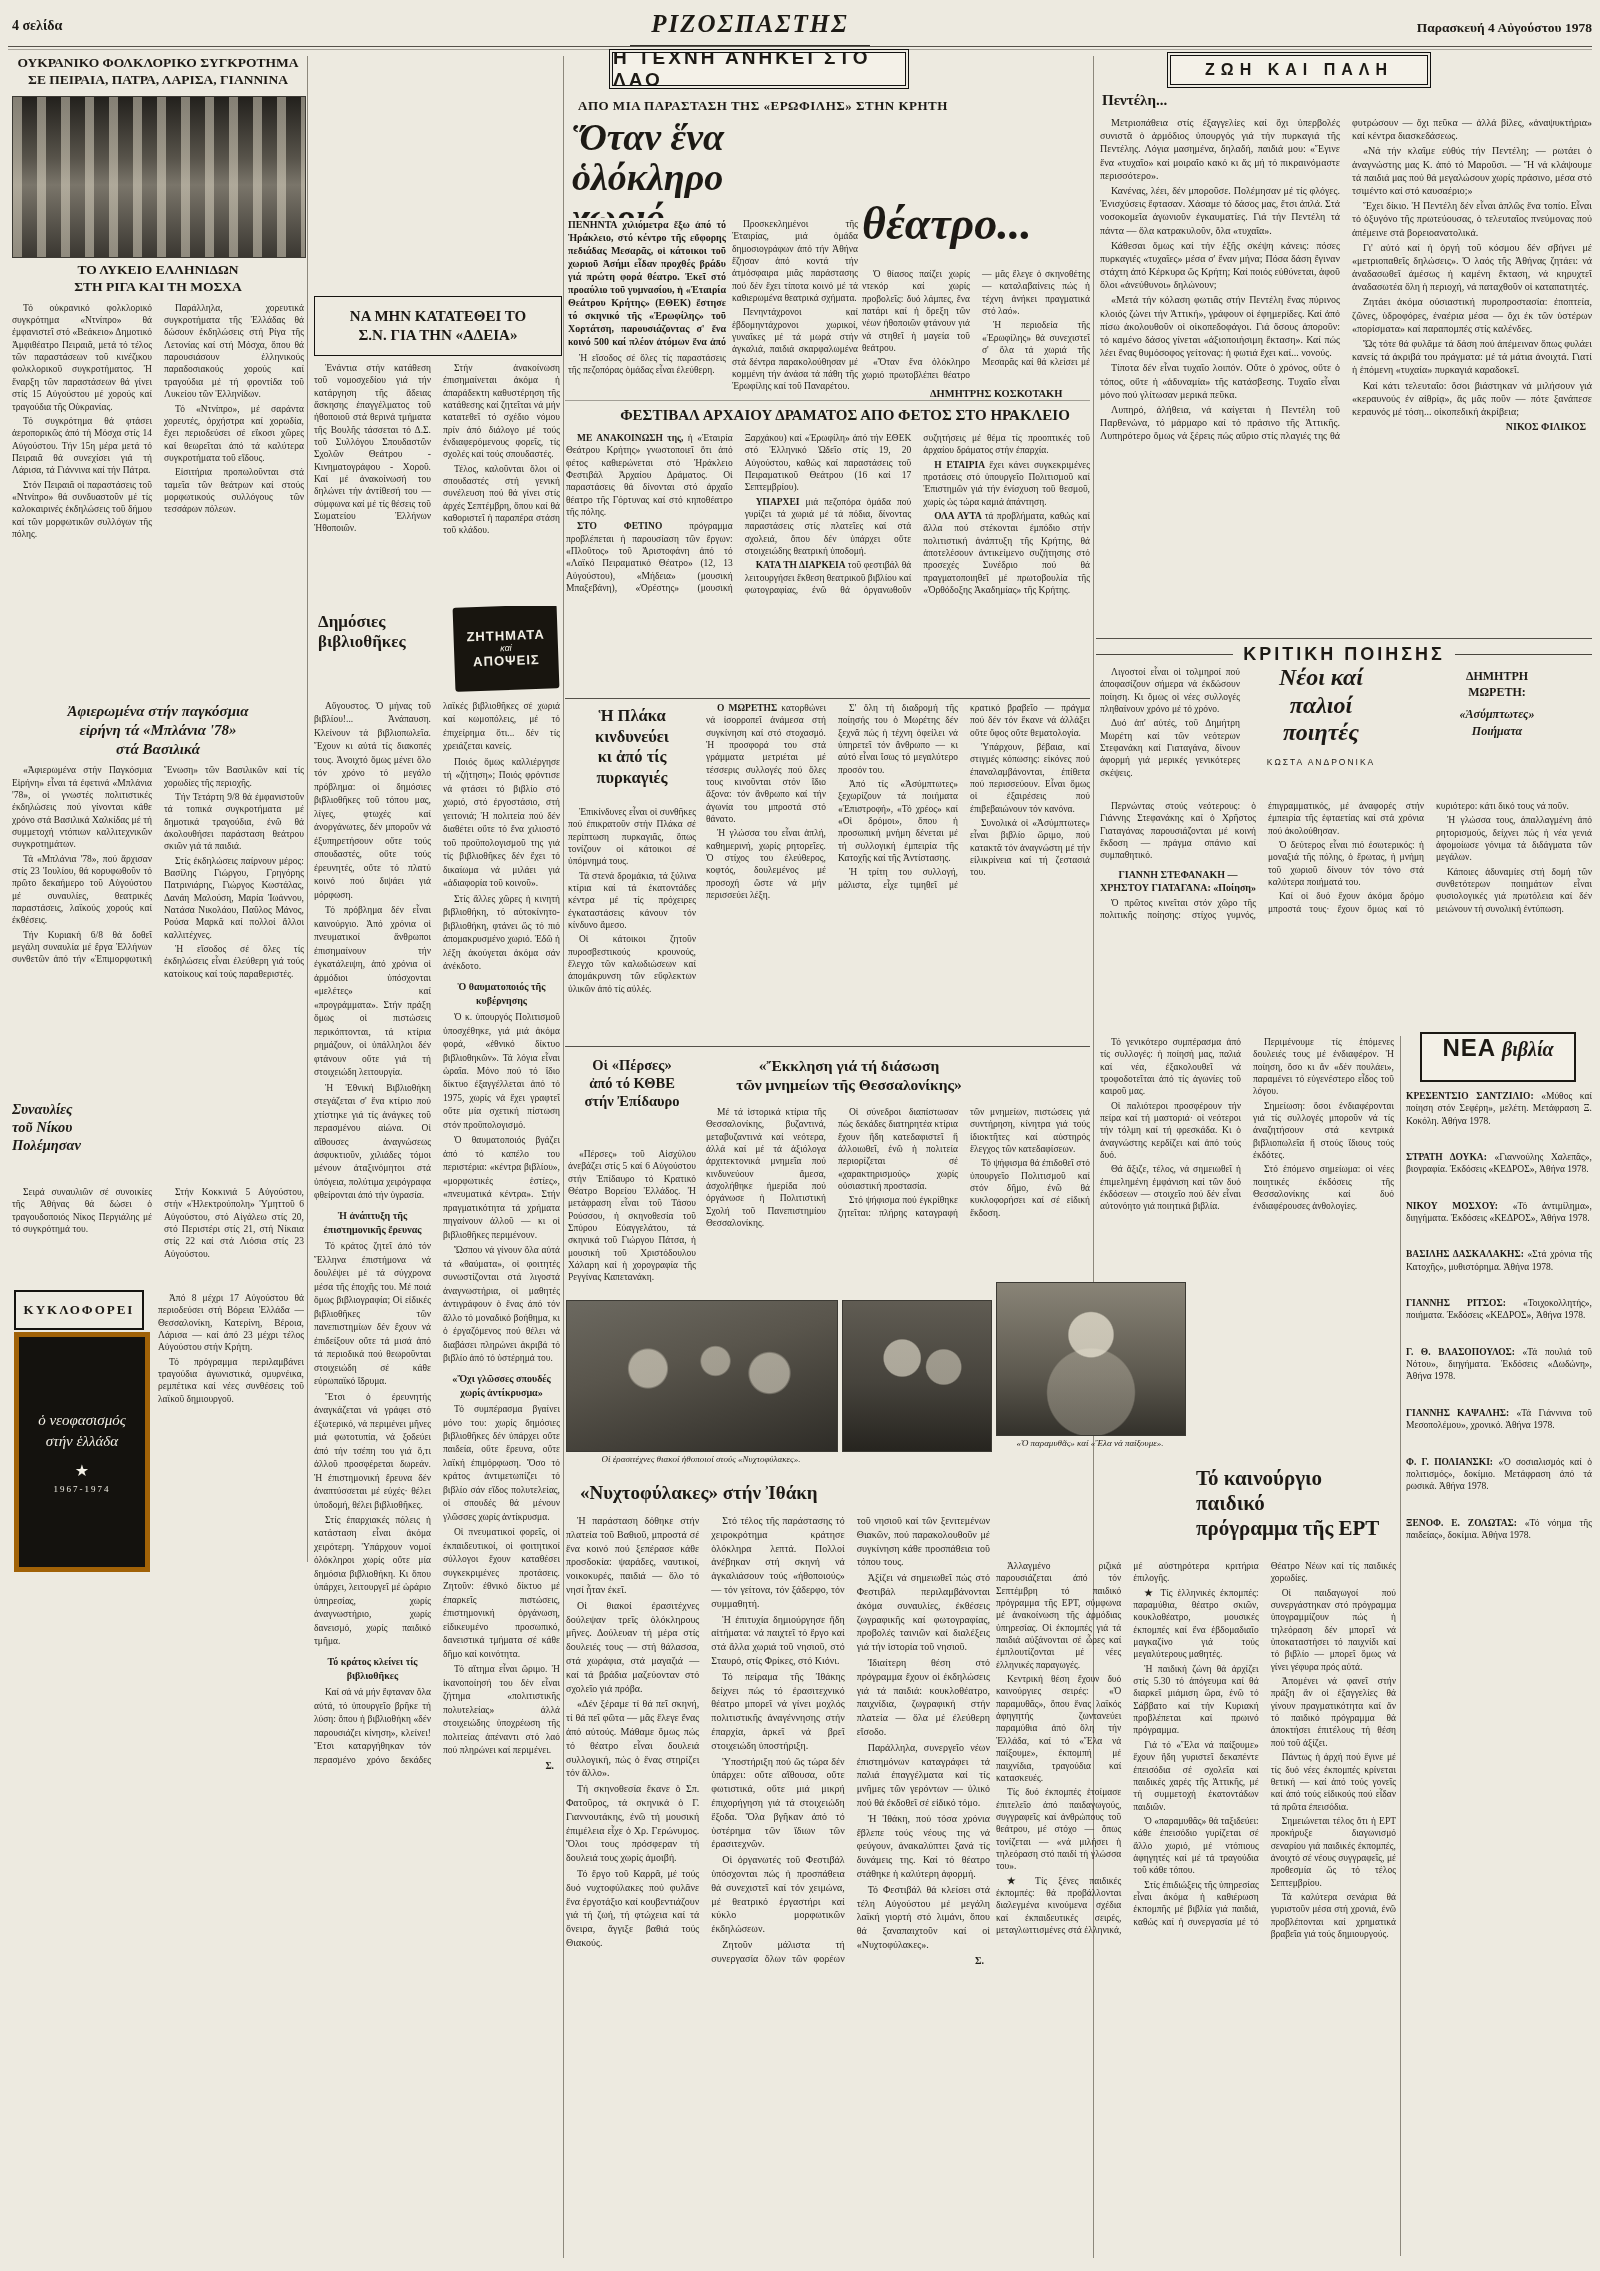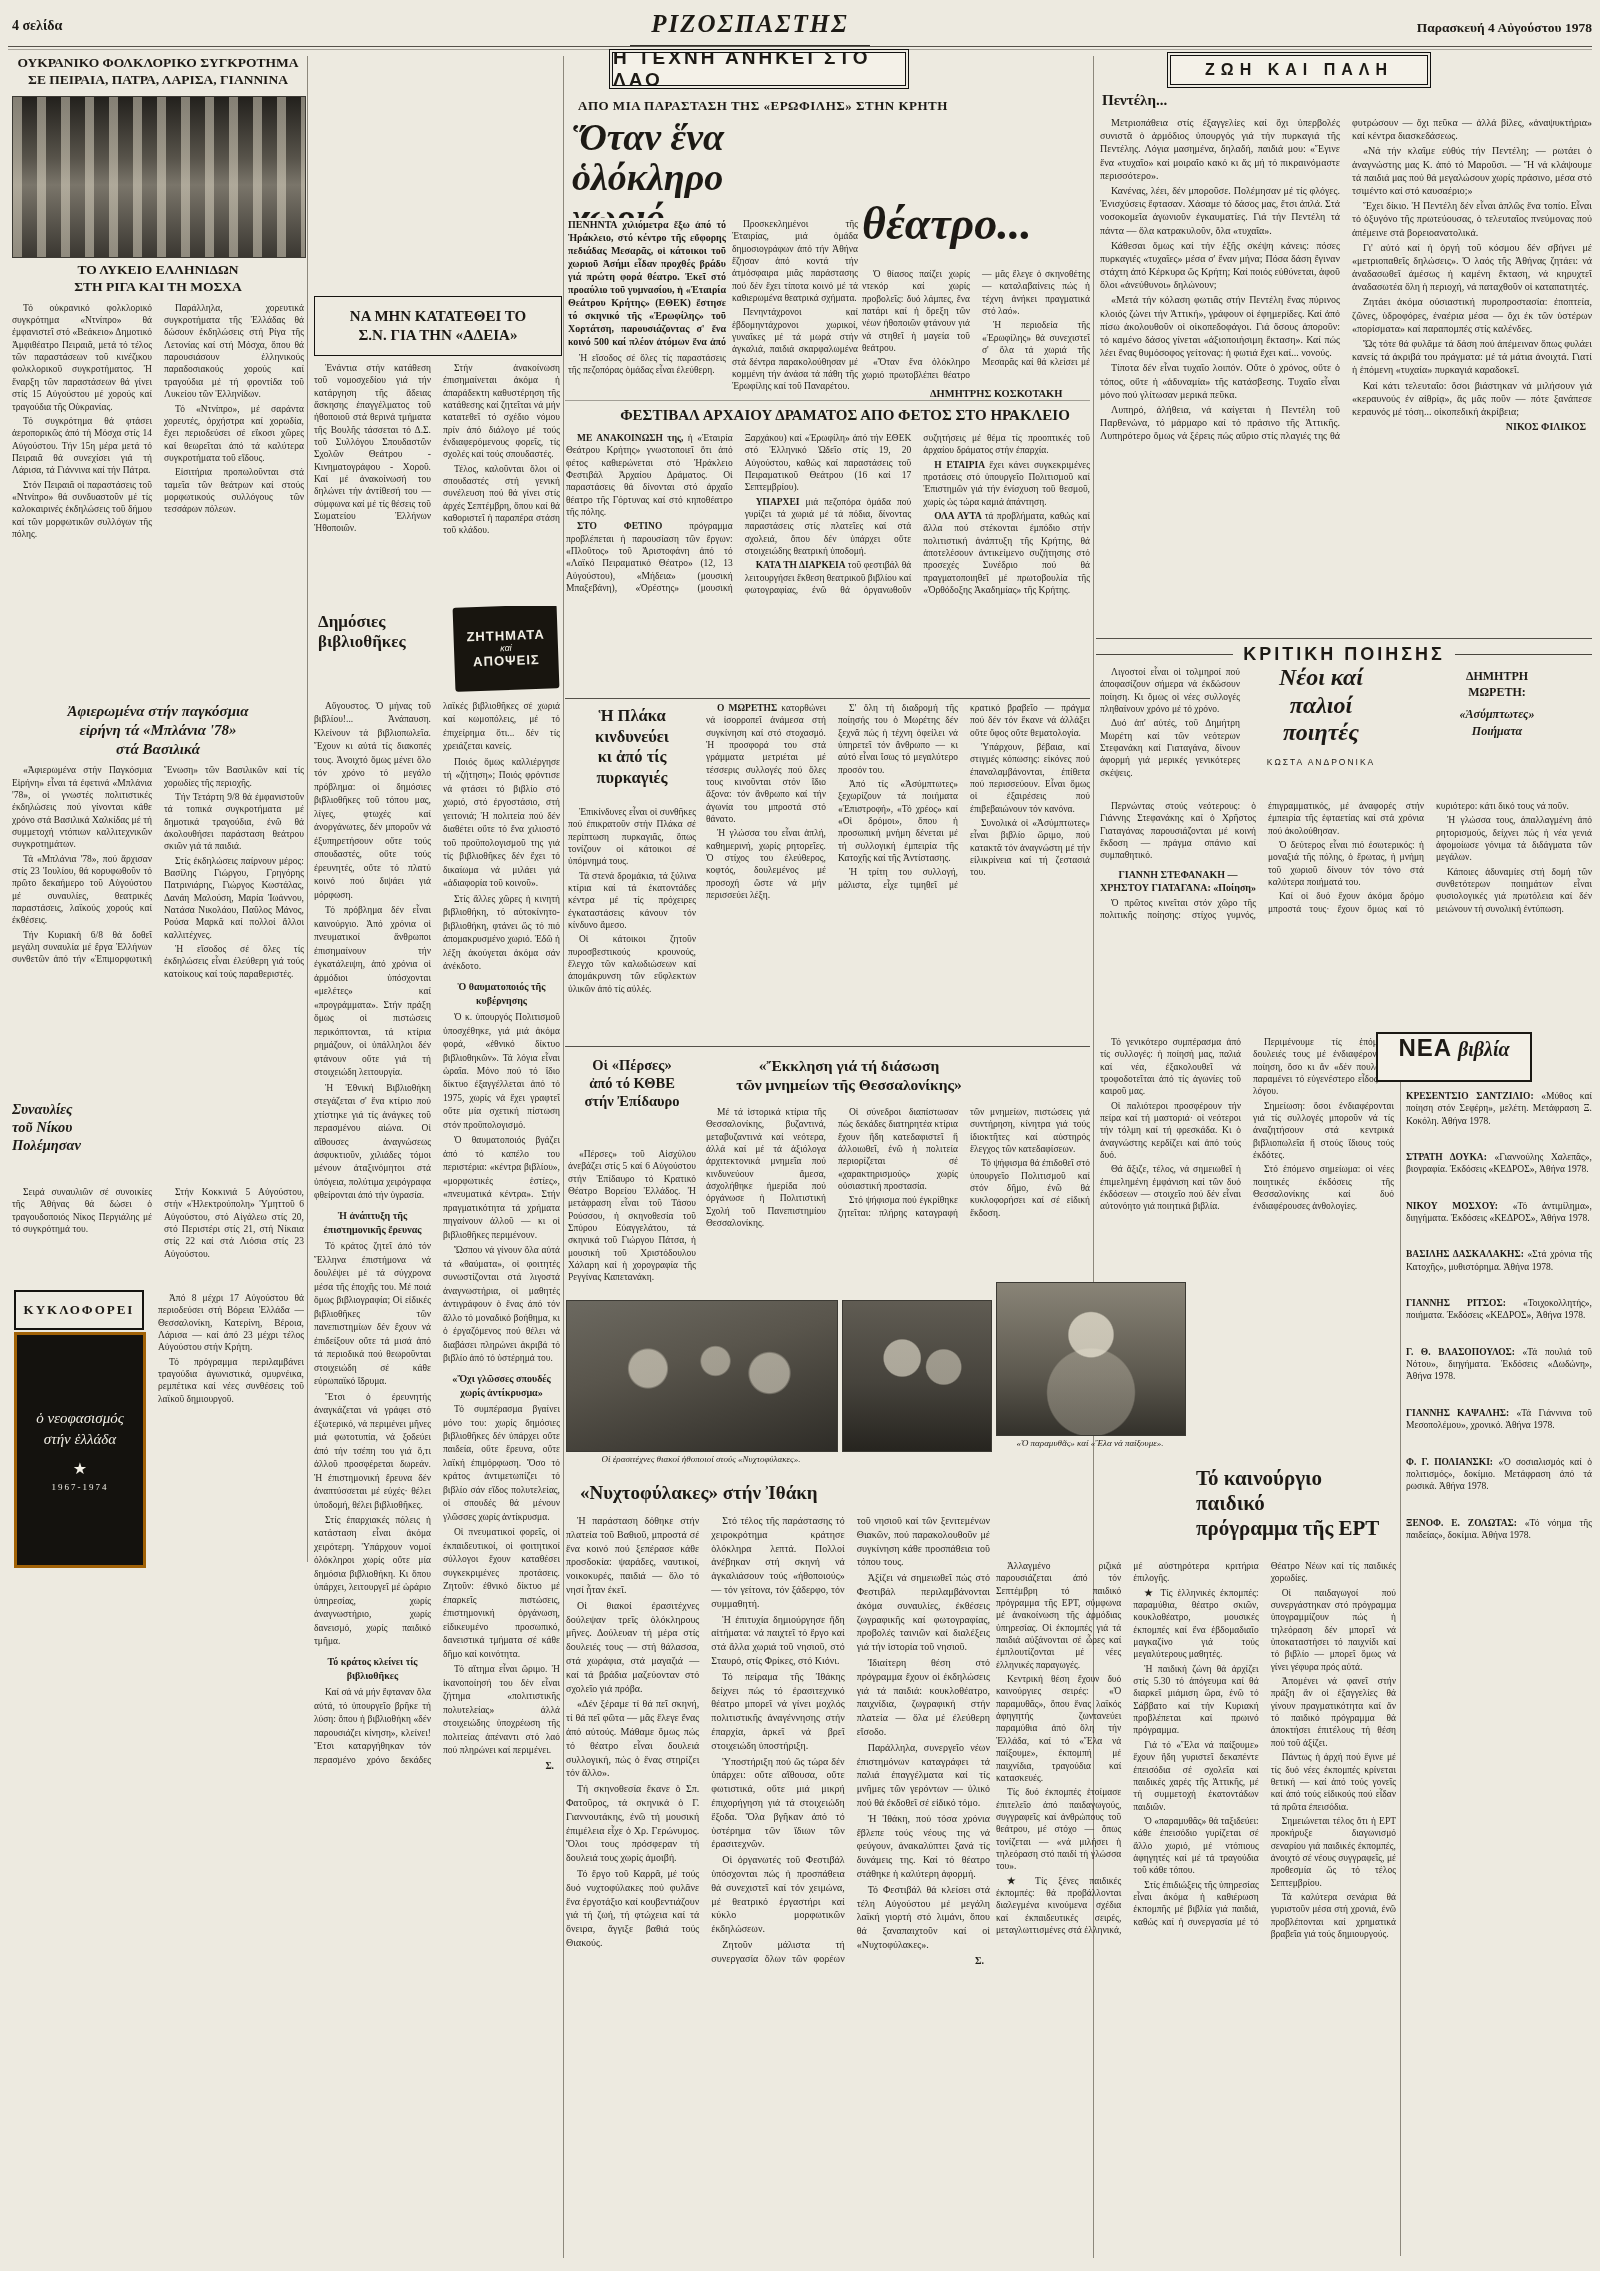--- a/index.html
+++ b/index.html
@@ -65,21 +65,21 @@
     radial-gradient(circle at 50% 72%, rgba(210,203,186,.35) 0 30%, transparent 31%),
     linear-gradient(180deg,#898477 0%,#5d594f 60%,#33312b 100%)}
 
   
   .zitimata{background:#18150f;color:#f2efe5;transform:rotate(-2deg);
     display:flex;flex-direction:column;align-items:center;justify-content:center;border-radius:3px;
     font-family:"Liberation Sans",sans-serif}
   .zitimata .big{font-weight:bold;font-size:13px;letter-spacing:1px}
   .zitimata .small{font-style:italic;font-size:9px}
   .bookcover{background:#14120e;color:#f3f0e6;display:flex;flex-direction:column;align-items:center;
-    justify-content:center;text-align:center;border:3px solid #a16207}
+    justify-content:center;text-align:center;border:5px solid #a16207}
   .bookcover .script{font-style:italic;font-size:15px;line-height:1.35}
   .bookcover .orn{font-size:16px;margin:10px 0 4px;color:#f3f0e6}
   .bookcover .yrs{font-size:9px;letter-spacing:2px}
   .kykl{border:2px solid #15130f;display:flex;align-items:center;justify-content:center;
     font-weight:bold;font-size:13px;letter-spacing:2px}
   .nea-box{border:2px solid #1b1914;display:flex;align-items:baseline;justify-content:center;gap:6px;background:#f3f0e7}
   .nea-big{font-weight:bold;font-size:24px;letter-spacing:1px;font-family:"Liberation Sans",sans-serif}
   .nea-script{font-style:italic;font-weight:bold;font-size:20px}
   .nea-list{font-size:9.5px;line-height:1.3;text-align:justify}
   .nea-list p{margin:0 0 24px;text-indent:0}
@@ -370,21 +370,21 @@
   </div>
 <div class="abs body-text cols-2" style="left:1100px;top:1036px;width:294px;height:420px">
     <p>Τό γενικότερο συμπέρασμα ἀπό τίς συλλογές: ἡ ποίησή μας, παλιά καί νέα, ἐξακολουθεῖ νά τροφοδοτεῖται ἀπό τίς ἀγωνίες τοῦ καιροῦ μας.</p>
     <p>Οἱ παλιότεροι προσφέρουν τήν πείρα καί τή μαστοριά· οἱ νεότεροι τήν τόλμη καί τή φρεσκάδα. Κι ὁ ἀναγνώστης κερδίζει καί ἀπό τούς δυό.</p>
     <p>Θά ἄξιζε, τέλος, νά σημειωθεῖ ἡ ἐπιμελημένη ἐμφάνιση καί τῶν δυό ἐκδόσεων — στοιχεῖο πού δέν εἶναι αὐτονόητο γιά ποιητικά βιβλία.</p>
     <p>Περιμένουμε τίς ἑπόμενες δουλειές τους μέ ἐνδιαφέρον. Ἡ ποίηση, ὅσο κι ἄν «δέν πουλάει», παραμένει τό εὐγενέστερο εἶδος τοῦ λόγου.</p>
     <p>Σημείωση: ὅσοι ἐνδιαφέρονται γιά τίς συλλογές μποροῦν νά τίς ἀναζητήσουν στά κεντρικά βιβλιοπωλεῖα ἤ στούς ἴδιους τούς ἐκδότες.</p>
     <p>Στό ἑπόμενο σημείωμα: οἱ νέες ποιητικές ἐκδόσεις τῆς Θεσσαλονίκης καί δυό ἐνδιαφέρουσες ἀνθολογίες.</p>
   </div>
 
-<div class="abs nea-box" style="left:1376px;top:1032px;width:152px;height:46px">
+<div class="abs nea-box" style="left:1420px;top:1032px;width:152px;height:46px">
   <span class="nea-big">ΝΕΑ</span>
   <span class="nea-script">βιβλία</span>
 </div>
 <div class="abs nea-list" style="left:1406px;top:1090px;width:186px;height:1166px">
     <p><b>ΚΡΕΣΕΝΤΣΙΟ ΣΑΝΤΖΙΛΙΟ: </b>«Μύθος καί ποίηση στόν Σεφέρη», μελέτη. Μετάφραση Ξ. Κοκόλη. Ἀθήνα 1978.</p>
     <p><b>ΣΤΡΑΤΗ ΔΟΥΚΑ: </b>«Γιαννούλης Χαλεπᾶς», βιογραφία. Ἐκδόσεις «ΚΕΔΡΟΣ», Ἀθήνα 1978.</p>
     <p><b>ΝΙΚΟΥ ΜΟΣΧΟΥ: </b>«Τό ἀντιμίλημα», διηγήματα. Ἐκδόσεις «ΚΕΔΡΟΣ», Ἀθήνα 1978.</p>
     <p><b>ΒΑΣΙΛΗΣ ΔΑΣΚΑΛΑΚΗΣ: </b>«Στά χρόνια τῆς Κατοχῆς», μυθιστόρημα. Ἀθήνα 1978.</p>
     <p><b>ΓΙΑΝΝΗΣ ΡΙΤΣΟΣ: </b>«Τοιχοκολλητής», ποιήματα. Ἐκδόσεις «ΚΕΔΡΟΣ», Ἀθήνα 1978.</p>
     <p><b>Γ. Θ. ΒΛΑΣΟΠΟΥΛΟΣ: </b>«Τά πουλιά τοῦ Νότου», διηγήματα. Ἐκδόσεις «Δωδώνη», Ἀθήνα 1978.</p>

